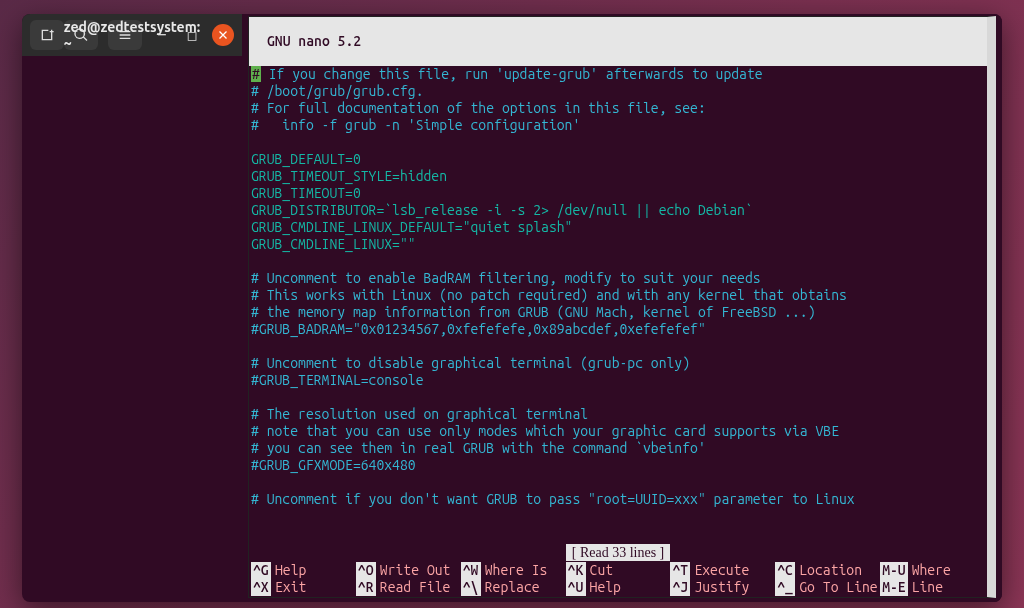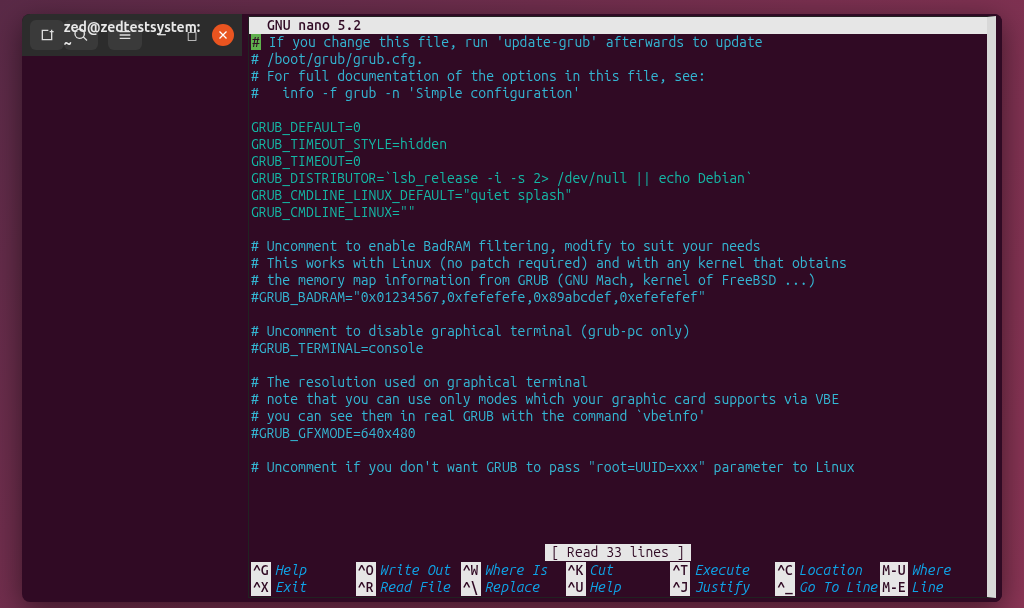--- a/index.html
+++ b/index.html
@@ -69,40 +69,41 @@
     border-right: 9px solid #d8d8d8;
     height: 100%;
     position: relative;
     overflow: hidden;
   }
   .nano-header {
     background: #e6e6e6;
     color: #300a24;
     display: flex;
     font-weight: 500;
-    padding: 0 4px;
+    padding: 16px 4px;
   }
   .nano-header .app { width: 410px; padding-left: 14px; }
   .nano-header .file { flex: 1; }
   .content {
     padding: 0 2px;
     white-space: pre;
   }
   .c-comment { color: #34b7d4; }
   .c-text { color: #14b8a6; }
   .cursor {
     background: #5fb04d;
     color: #300a24;
     padding: 0 1px;
   }
   .status-line {
     position: absolute;
     bottom: 36px;
     left: 0; right: 0;
     text-align: center;
+    font-family: Liberation Serif, serif;
   }
   .status-box {
     display: inline-block;
     background: #e6e6e6;
     color: #300a24;
     padding: 0 6px;
   }
   .shortcuts {
     position: absolute;
     bottom: 0; left: 0; right: 0;
@@ -113,21 +114,21 @@
     padding: 0 2px 1px;
   }
   .sc { display: flex; align-items: baseline; gap: 4px; overflow: hidden; }
   .sc .key {
     background: #e6e6e6;
     color: #300a24;
     padding: 0 2px;
     font-weight: 500;
     min-width: 20px;
   }
-  .sc .label { color: #0ea5e9; font-style: italic; }
+  .sc .label { color: #fca5a5; }
 </style>
 </head>
 <body>
 
 <div class="window">
   <div class="titlebar">
     <div class="titlebar-left">
       <div class="tb-btn tb-icon">
         <svg viewBox="0 0 24 24">
             <path d="M4 4h10v2H6v12h12v-8h2v10H4V4zm14 0h2v2h2v2h-2v2h-2V8h-2V6h2V4z"></path>

